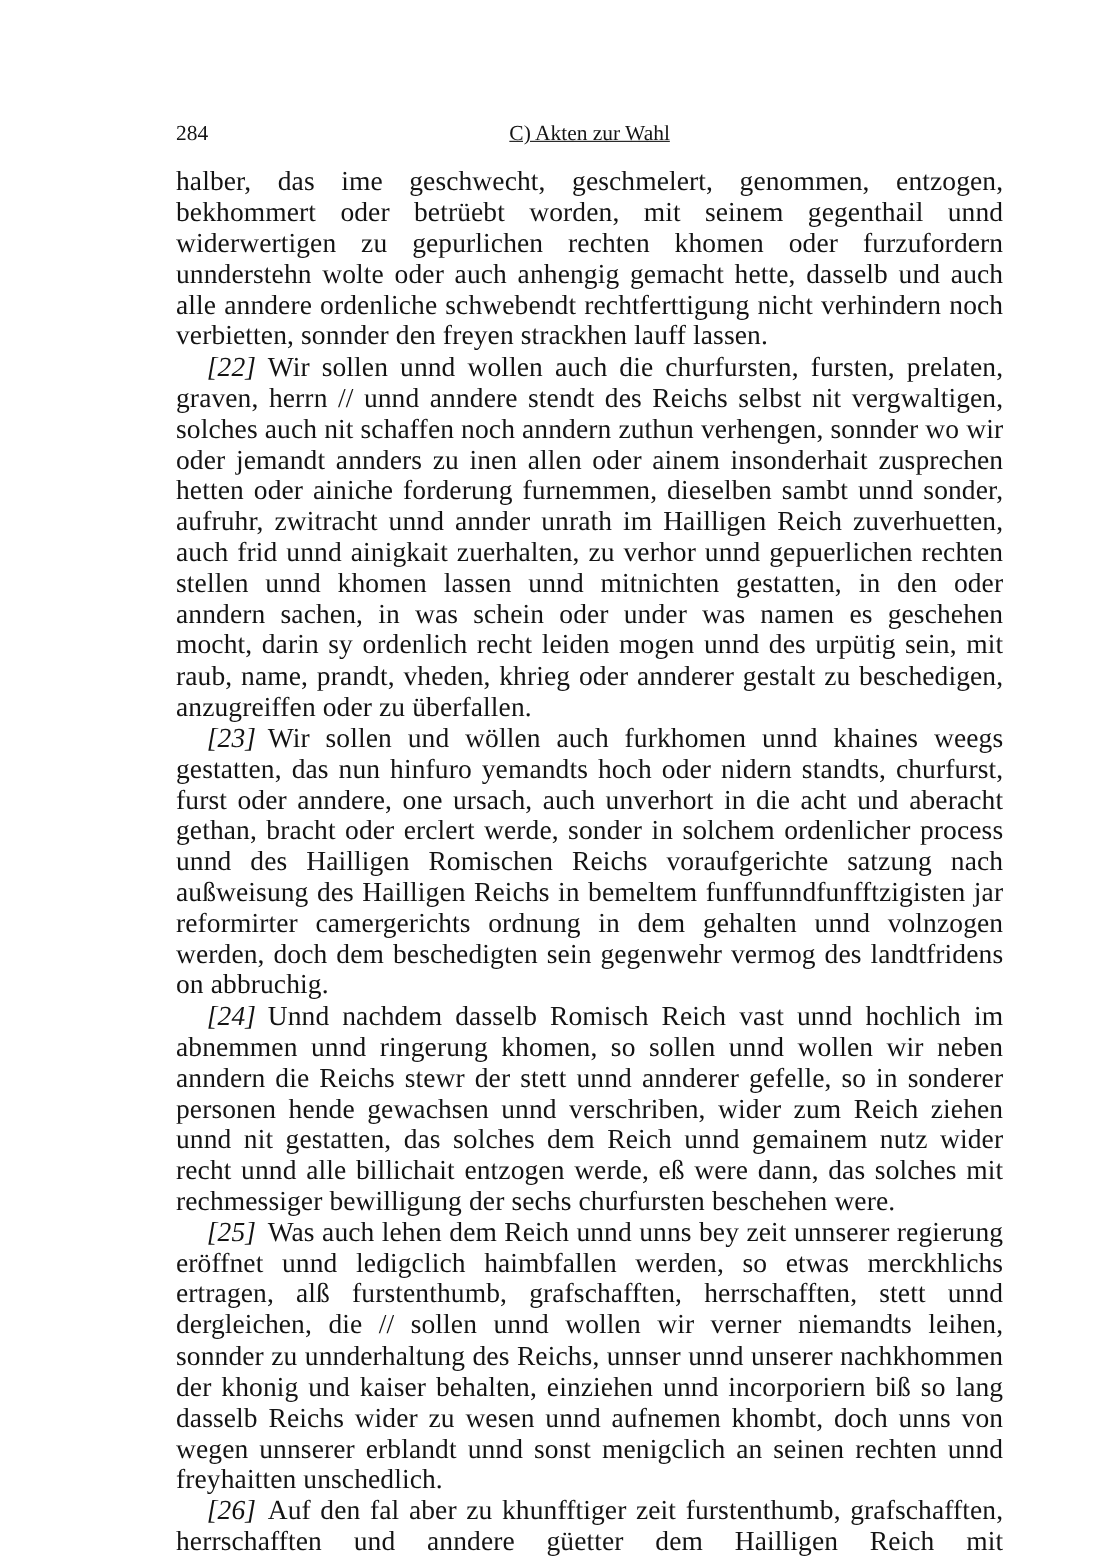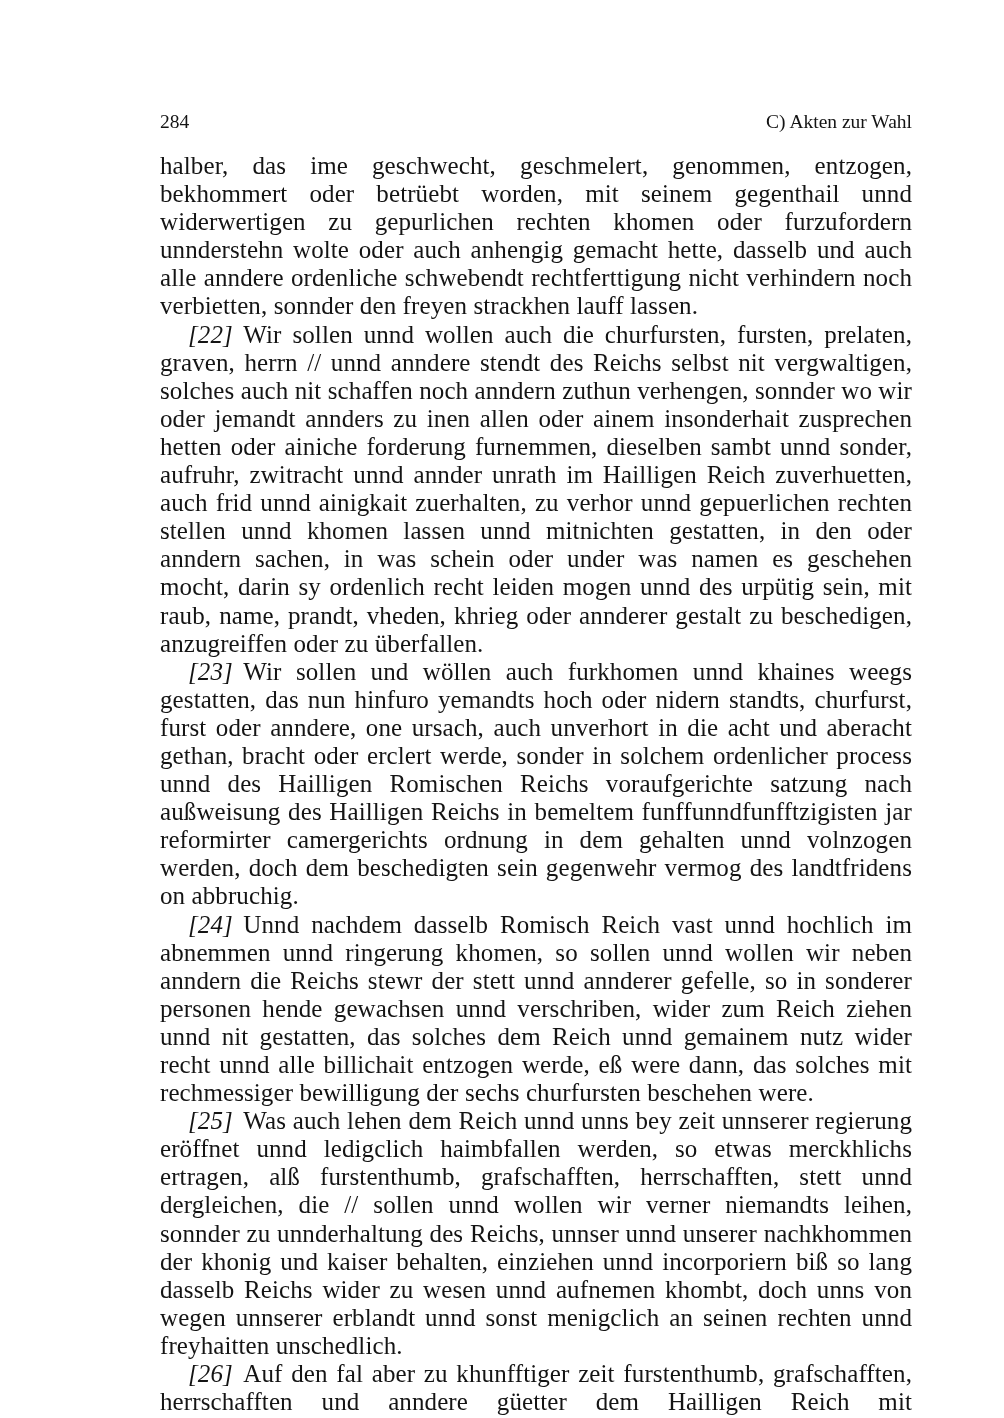--- a/index.html
+++ b/index.html
@@ -33,21 +33,22 @@
   .page-number {
     position: absolute;
     left: 0;
     top: 0;
   }
   .running-head-title {
     position: absolute;
     left: 0;
     right: 0;
     top: 0;
-    text-align: right;
+    text-align: center;
+    text-decoration: underline;
   }
   .body-text p.para {
     margin: 0;
     font-size: 25px;
     line-height: 28.1px;
     text-align: justify;
     text-indent: 28px;
     letter-spacing: 0.1px;
   }
   .body-text p.para.no-indent {

